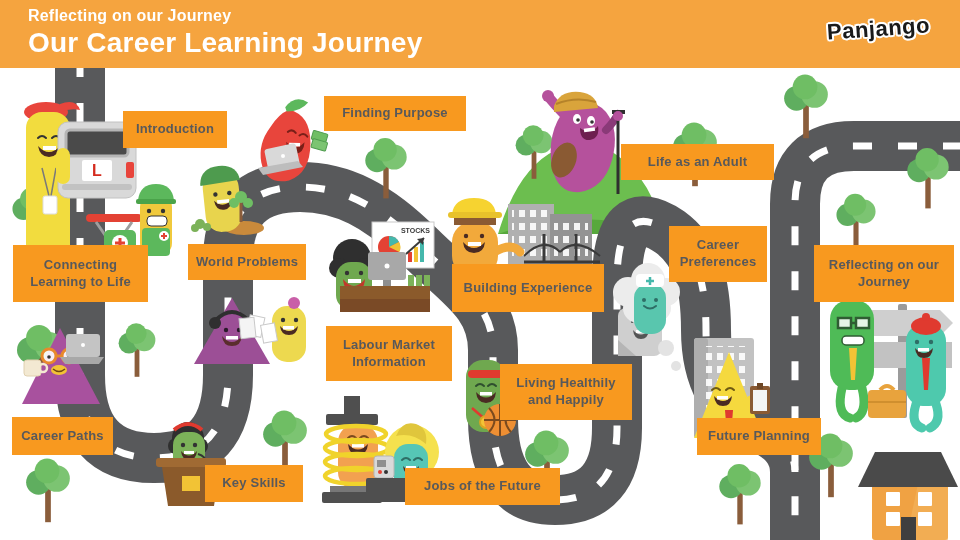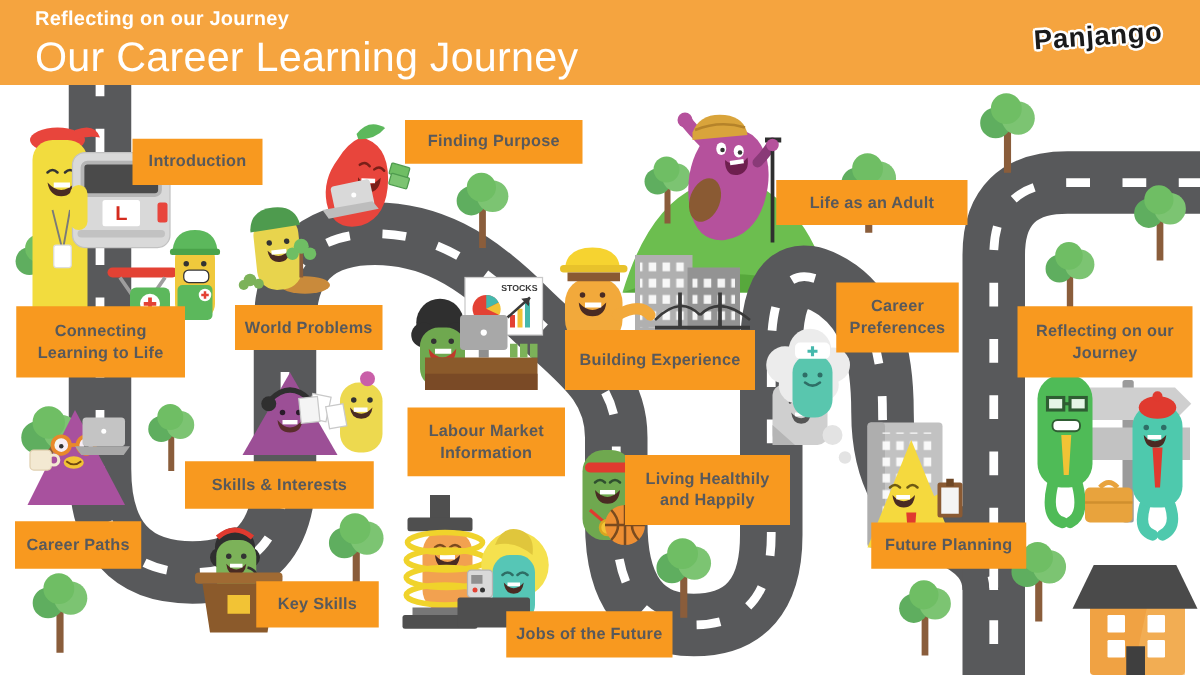--- a/index.html
+++ b/index.html
@@ -1,21 +1,21 @@
 <!DOCTYPE html>
 <html><head>
 <meta charset="utf-8">
 <style>
   html,body{margin:0;padding:0;background:#ffffff;}
   #stage{position:relative;width:960px;height:540px;overflow:hidden;background:#ffffff;
          font-family:"Liberation Sans","DejaVu Sans",sans-serif;}
   
   #header{position:absolute;left:0;top:0;width:960px;height:68px;background:#F5A43F;z-index:3;}
   #header .kicker{position:absolute;left:28px;top:7px;font-size:16px;font-weight:bold;color:#ffffff;letter-spacing:.2px;}
-  #header .title{position:absolute;left:28px;top:27px;font-size:33px;font-weight:normal;color:#ffffff;letter-spacing:.2px;}
+  #header .title{position:absolute;left:28px;top:27px;font-size:28px;font-weight:bold;color:#ffffff;letter-spacing:.2px;}
   #logo{position:absolute;right:30px;top:16px;font-size:22px;font-weight:bold;color:#1a1a1a;
         transform:rotate(-4deg);letter-spacing:.5px;
         text-shadow:-2px 0 0 #fff,2px 0 0 #fff,0 -2px 0 #fff,0 2px 0 #fff,
                     -1.5px -1.5px 0 #fff,1.5px -1.5px 0 #fff,-1.5px 1.5px 0 #fff,1.5px 1.5px 0 #fff;}
   
   #art{position:absolute;left:0;top:0;width:960px;height:540px;z-index:1;}
   
   .stop{position:absolute;z-index:2;background:#F8991F;color:#58595B;font-size:13px;font-weight:bold;
         line-height:1.3;display:flex;align-items:center;justify-content:center;text-align:center;
         padding:2px 6px;box-sizing:border-box;letter-spacing:.2px;}
@@ -467,29 +467,28 @@
       <path d="M 922 358 L 930 358 L 928 390 L 924 390 Z" fill="#E03A2F"></path>
     </g>
   </svg>
 
   <div id="header">
     <div class="kicker">Reflecting on our Journey</div>
     <div class="title">Our Career Learning Journey</div>
     <div id="logo">Panjango</div>
   </div>
 
-  <div class="stop" style="left:106px;top:111px;width:104px;height:37px">Introduction</div>
+  <div class="stop" style="left:123px;top:111px;width:104px;height:37px">Introduction</div>
   <div class="stop" style="left:324px;top:96px;width:142px;height:35px">Finding Purpose</div>
   <div class="stop" style="left:621px;top:144px;width:153px;height:36px">Life as an Adult</div>
   <div class="stop" style="left:13px;top:245px;width:135px;height:57px">Connecting Learning to Life</div>
   <div class="stop" style="left:188px;top:244px;width:118px;height:36px">World Problems</div>
   <div class="stop" style="left:452px;top:264px;width:152px;height:48px">Building Experience</div>
   <div class="stop" style="left:669px;top:226px;width:98px;height:56px">Career Preferences</div>
   <div class="stop" style="left:814px;top:245px;width:140px;height:57px">Reflecting on our Journey</div>
-  <div class="stop" style="left:148px;top:369px;width:151px;height:38px">Skills &amp; Interests</div>
   <div class="stop" style="left:326px;top:326px;width:126px;height:55px">Labour Market Information</div>
   <div class="stop" style="left:500px;top:364px;width:132px;height:56px">Living Healthily and Happily</div>
   <div class="stop" style="left:12px;top:417px;width:101px;height:38px">Career Paths</div>
   <div class="stop" style="left:697px;top:418px;width:124px;height:37px">Future Planning</div>
   <div class="stop" style="left:205px;top:465px;width:98px;height:37px">Key Skills</div>
-  <div class="stop" style="left:405px;top:489px;width:133px;height:37px">Jobs of the Future</div>
+  <div class="stop" style="left:405px;top:468px;width:155px;height:37px">Jobs of the Future</div>
 
 </div>
 
 </body></html>

